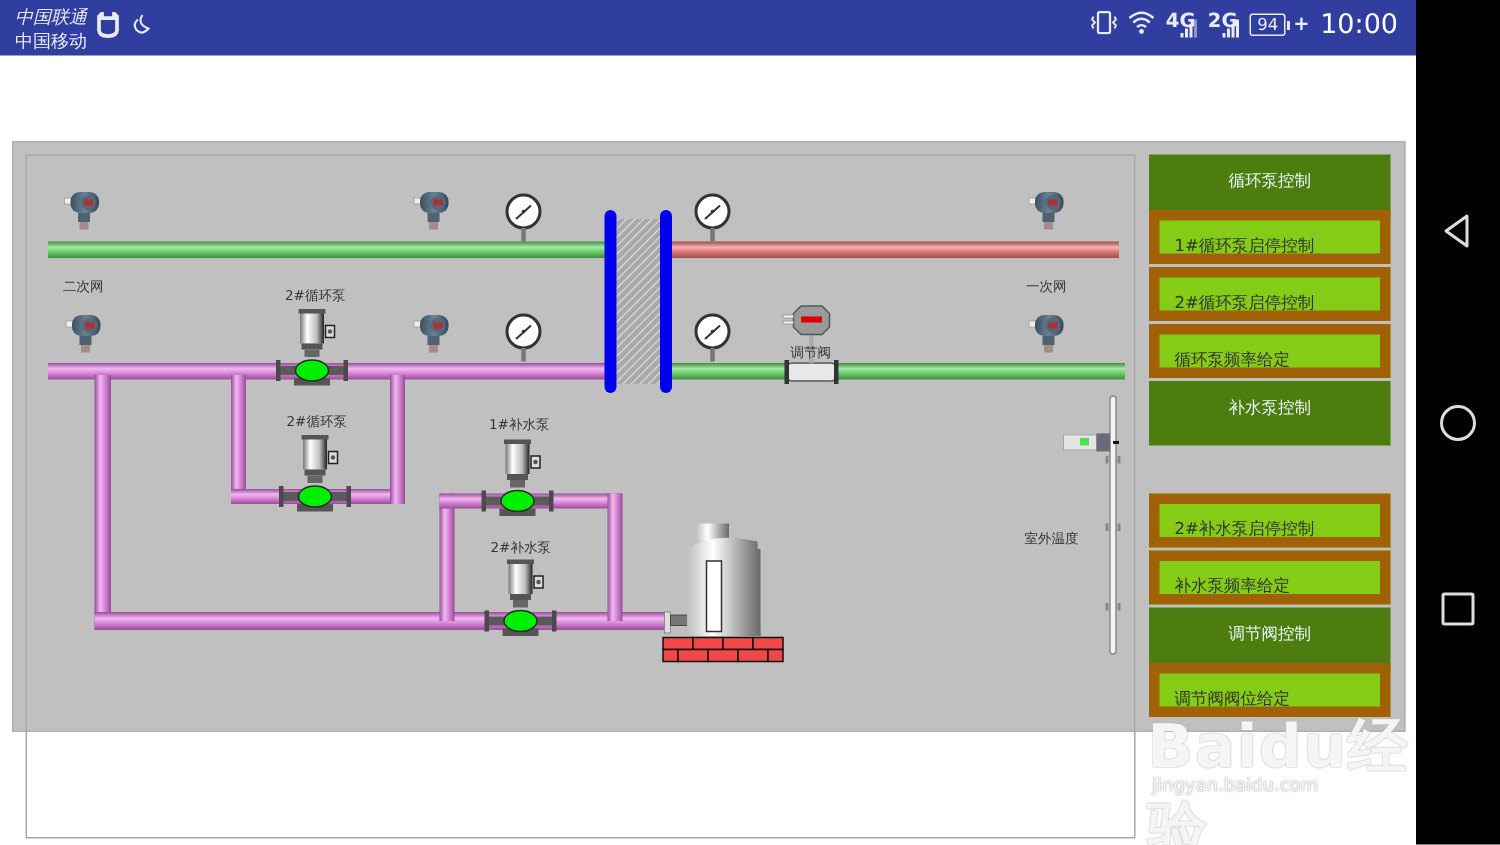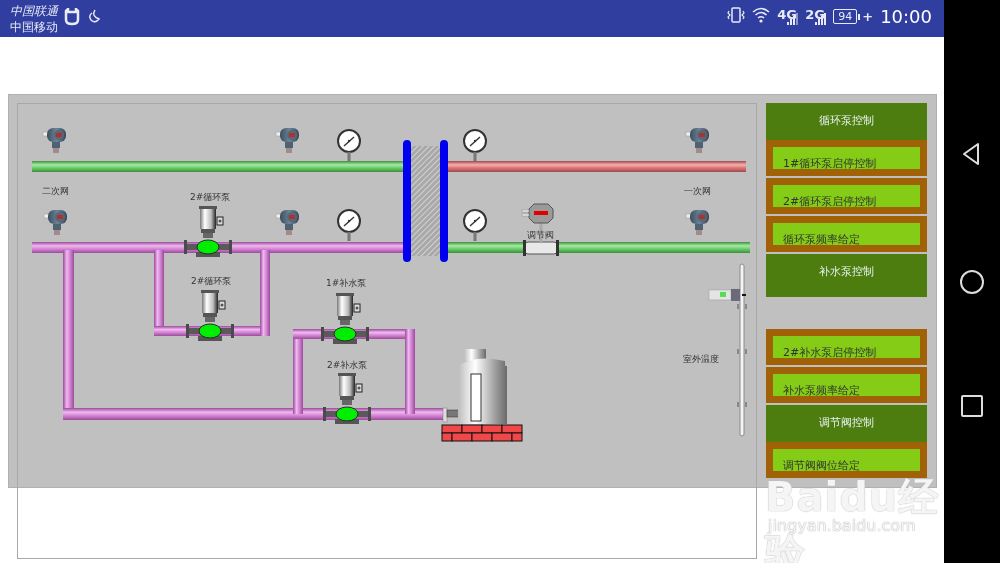--- a/index.html
+++ b/index.html
@@ -20,21 +20,21 @@
   #navbar { position: absolute; left: 944px; top: 0; width: 56px; height: 563px; background: #000; }
   .nav-btn { position: absolute; left: 14px; width: 28px; height: 28px; cursor: pointer; }
   #panel { position: absolute; left: 8px; top: 94px; width: 929px; height: 394px; background: #c0c0c0; border: 1px solid #b0b0b0; }
   #diagram { position: absolute; left: 8px; top: 8px; width: 740px; height: 456px; border: 1px solid #a8a8a8; }
   #side { position: absolute; left: 757px; top: 8px; width: 161px; height: 376px; }
   .side-item { position: absolute; left: 0; width: 161px; height: 36px; background: #84cc16; border: 7px solid #a16207; font-size: 11px; color: #333; padding-left: 10px; line-height: 34px; cursor: pointer; }
   .side-head { position: absolute; left: 0; width: 161px; height: 43px; background: #4d7c0f; color: #e9f5f5; font-size: 11px; text-align: center; line-height: 36px; cursor: pointer; }
   .lbl { position: absolute; font-size: 9px; color: #333; white-space: nowrap; }
   #watermark { position: absolute; left: 765px; top: 458px; width: 180px; height: 90px; pointer-events: none; }
   #watermark .wm1 { position: absolute; left: 0; top: 12px; font-size: 40px; font-weight: bold; color: rgba(255,255,255,0.85); text-shadow: 0 0 1px #bbb, 0 0 1px #bbb; letter-spacing: 1px; }
-  #watermark .wm2 { position: absolute; left: 3px; top: 58px; font-size: 16px; color: rgba(255,255,255,0.9); text-shadow: 0 0 1px #aaa, 0 0 1px #aaa; }
+  #watermark .wm2 { position: absolute; left: 3px; top: 58px; font-size: 12px; color: rgba(255,255,255,0.9); text-shadow: 0 0 1px #aaa, 0 0 1px #aaa; }
 </style>
 </head>
 <body>
 
 <div id="screen">
 
   <div id="statusbar">
     <div class="carrier c1">中国联通</div>
     <div class="carrier c2">中国移动</div>
     <span class="sb-icon" style="left:64px;">

